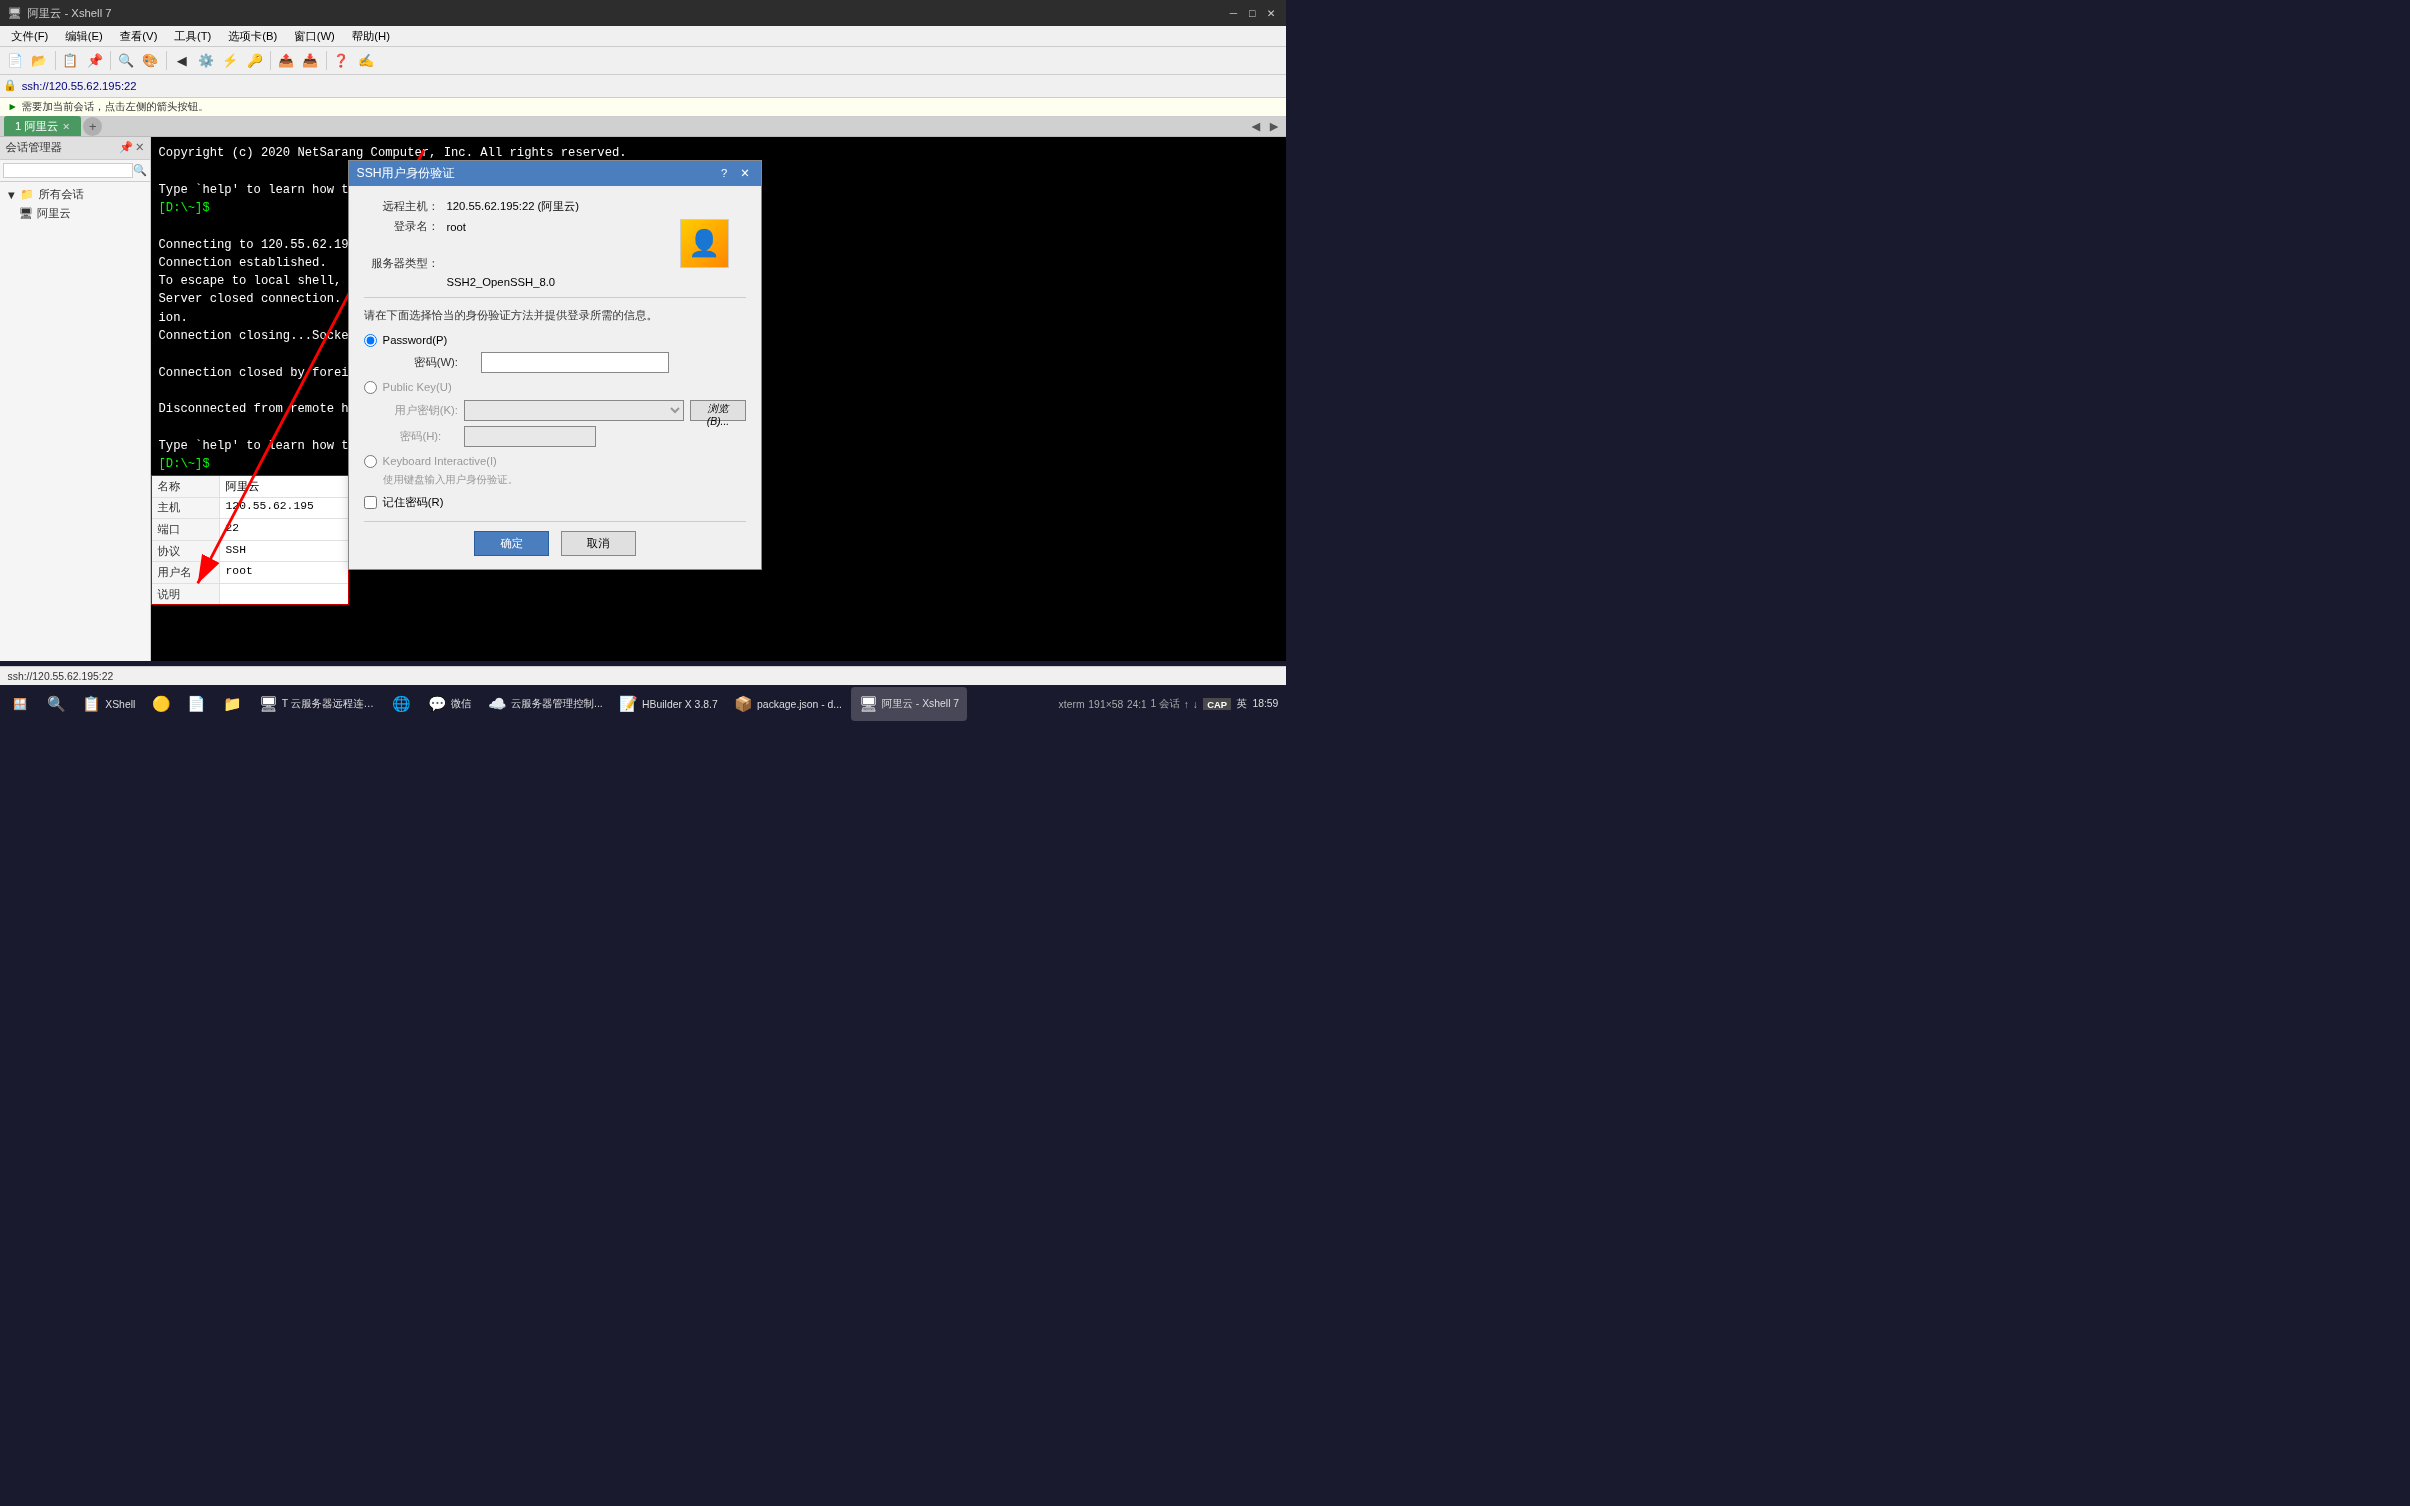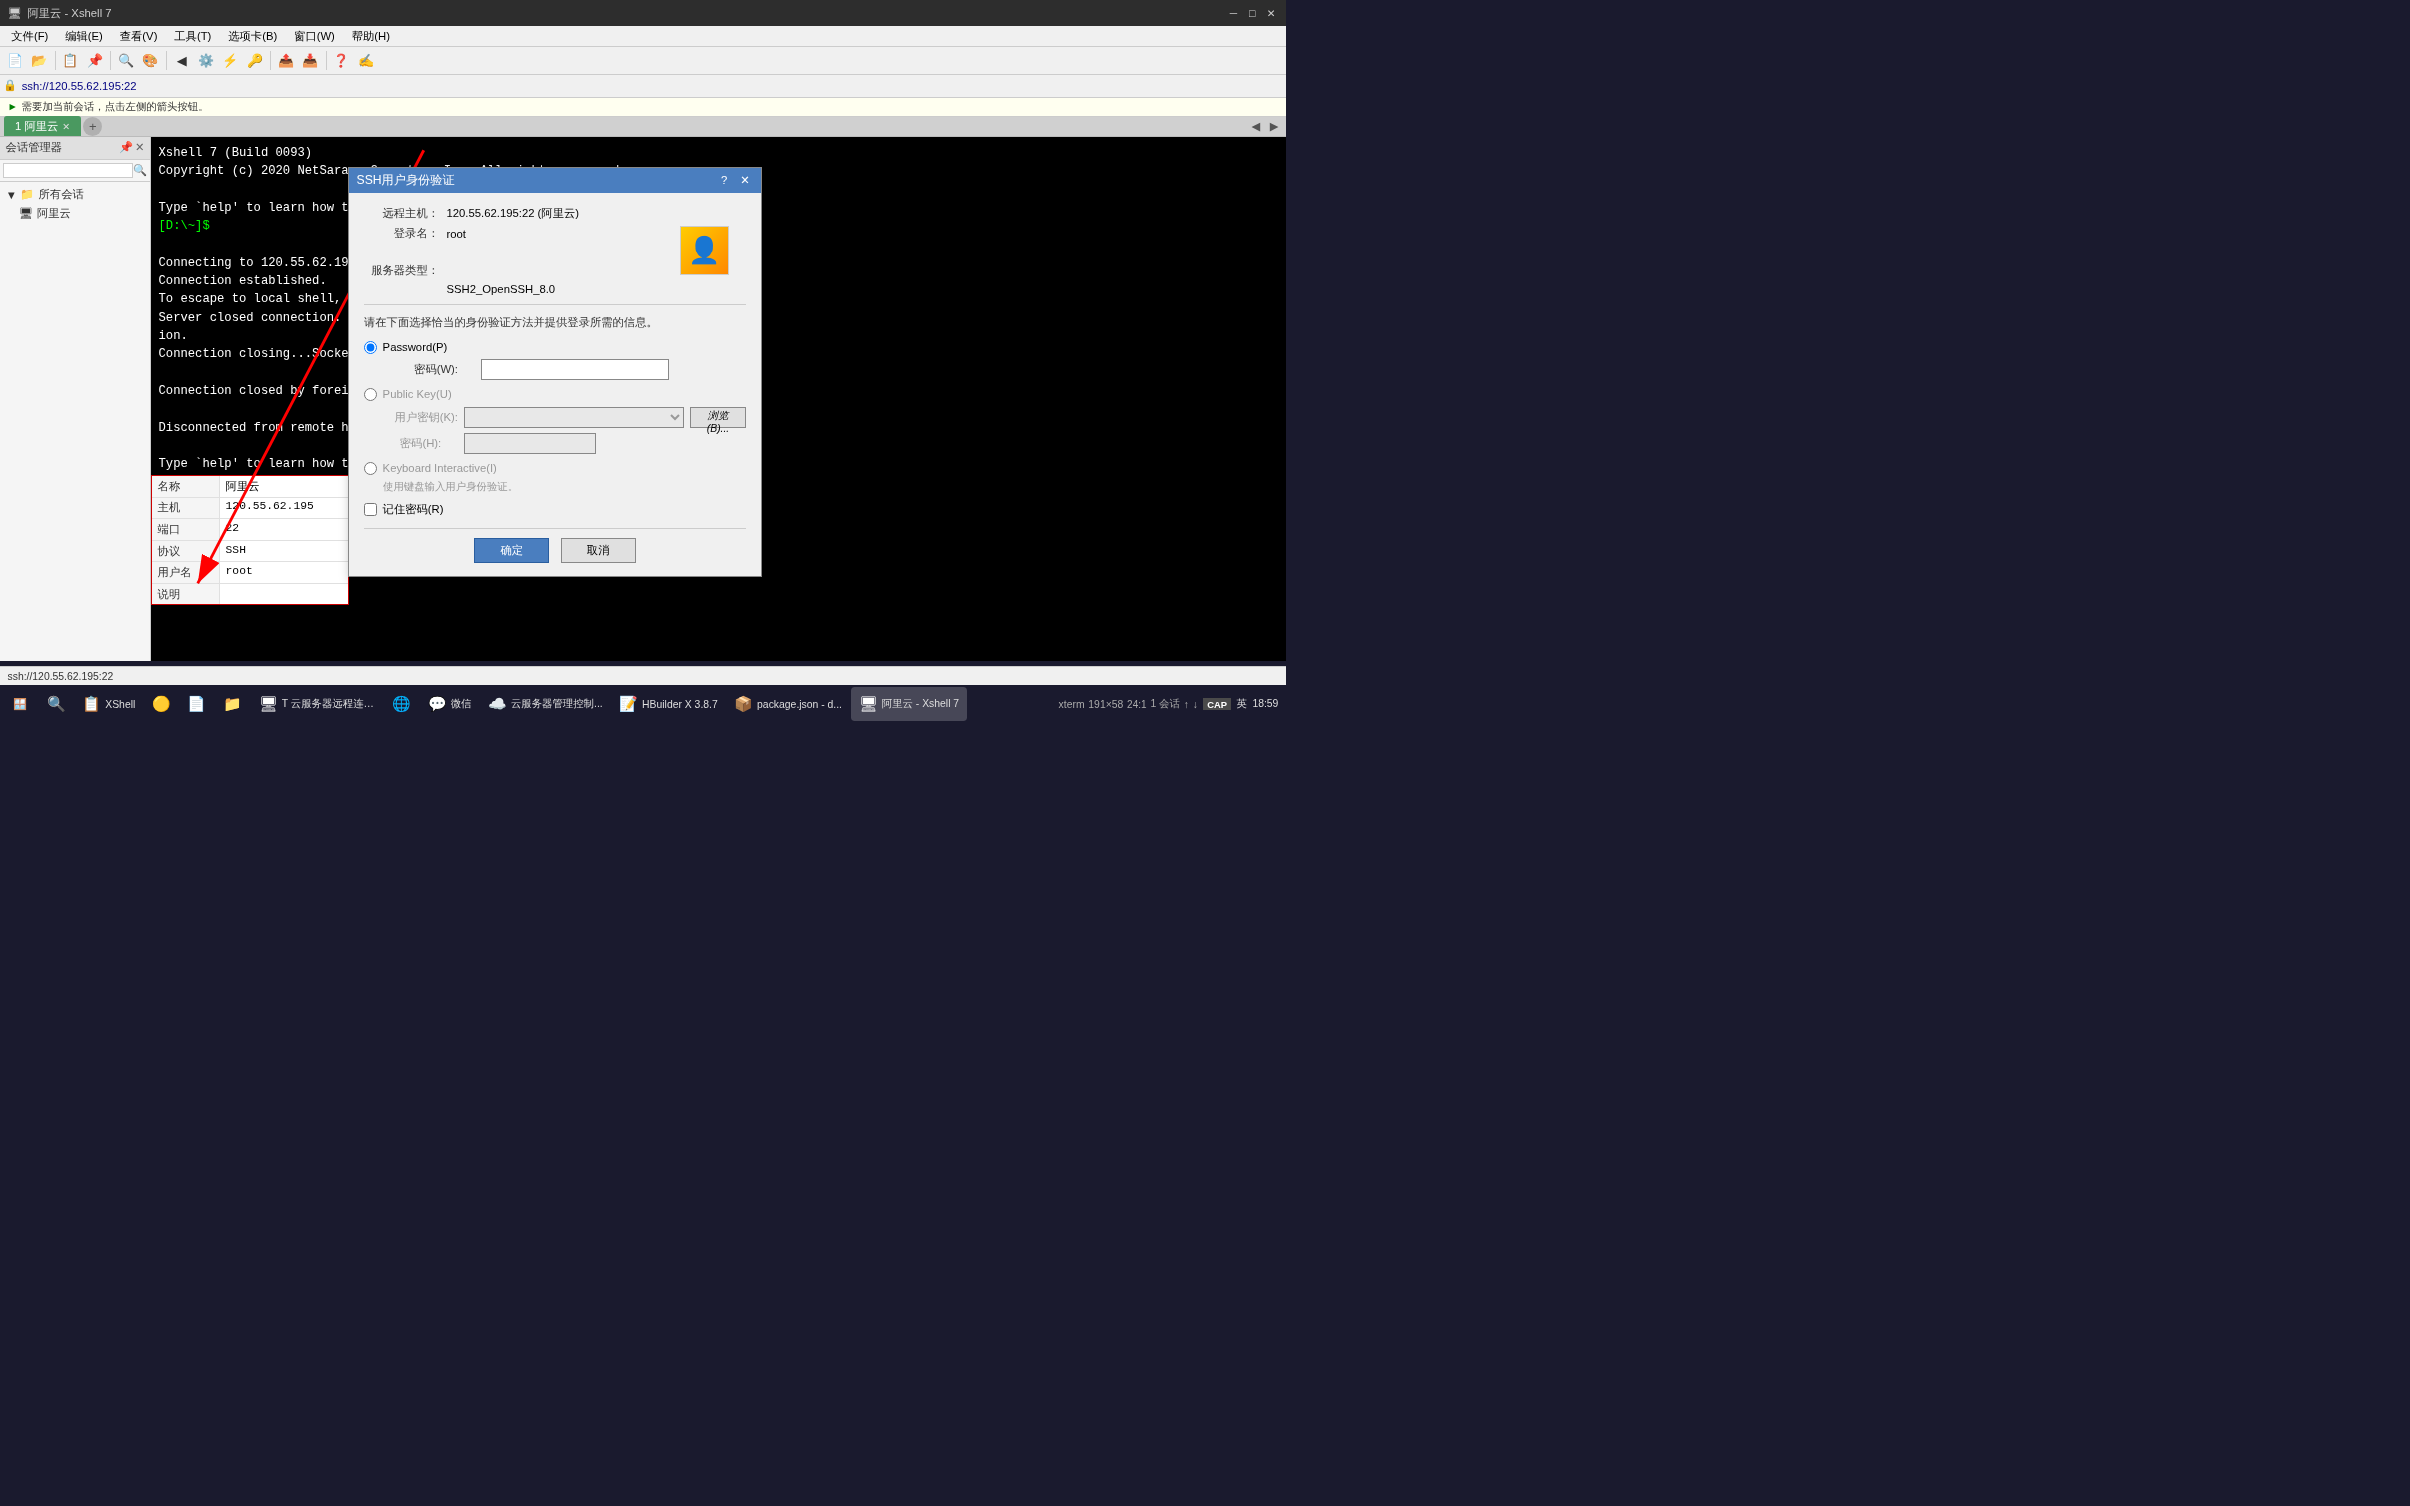--- a/index.html
+++ b/index.html
@@ -218,21 +218,21 @@
     
     .dialog-overlay {
       position: absolute;
       top: 0; left: 0;
       width: 100%; height: 100%;
       z-index: 10;
       pointer-events: none;
     }
     .dialog {
       position: absolute;
-      top: 167px;
+      top: 160px;
       left: 348px;
       width: 414px;
       background: #f0f0f0;
       border: 0.9px solid #888;
       box-shadow: 3.8px 3.8px 11.3px rgba(0,0,0,0.4);
       pointer-events: all;
       font-size: 11.3px;
     }
     .dialog-titlebar {
       background: #4a7ebf;
@@ -479,21 +479,20 @@
         <span>所有会话</span>
       </div>
       <div class="session-item">
         <span>🖥</span>
         <span>阿里云</span>
       </div>
     </div>
   </div>
 
   <div class="terminal-area" style="position:relative;">
-    <div class="terminal-line term-white">Xshell 7 (Build 0093)</div>
     <div class="terminal-line term-white">Copyright (c) 2020 NetSarang Computer, Inc. All rights reserved.</div>
     <div class="terminal-line">&nbsp;</div>
     <div class="terminal-line term-white">Type `help' to learn how to use Xshell prompt.</div>
     <div class="terminal-line term-green">[D:\~]$</div>
     <div class="terminal-line">&nbsp;</div>
     <div class="terminal-line term-white">Connecting to 120.55.62.195:22...</div>
     <div class="terminal-line term-white">Connection established.</div>
     <div class="terminal-line term-white">To escape to local shell, press 'Ctrl+Alt+]'.</div>
     <div class="terminal-line term-white">Server closed connection. Please close dialog.</div>
     <div class="terminal-line term-white">ion.</div>

